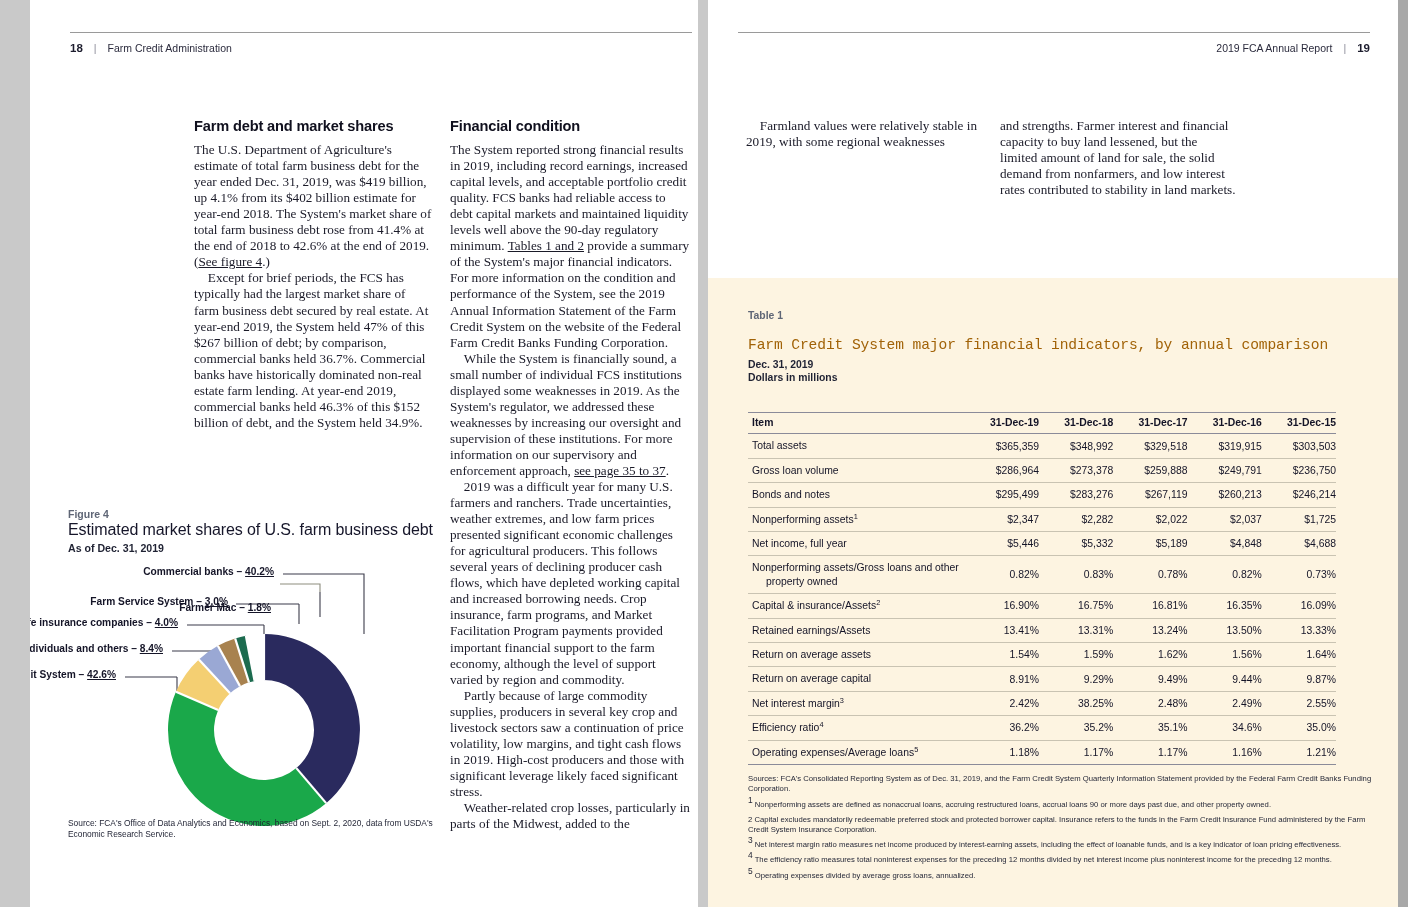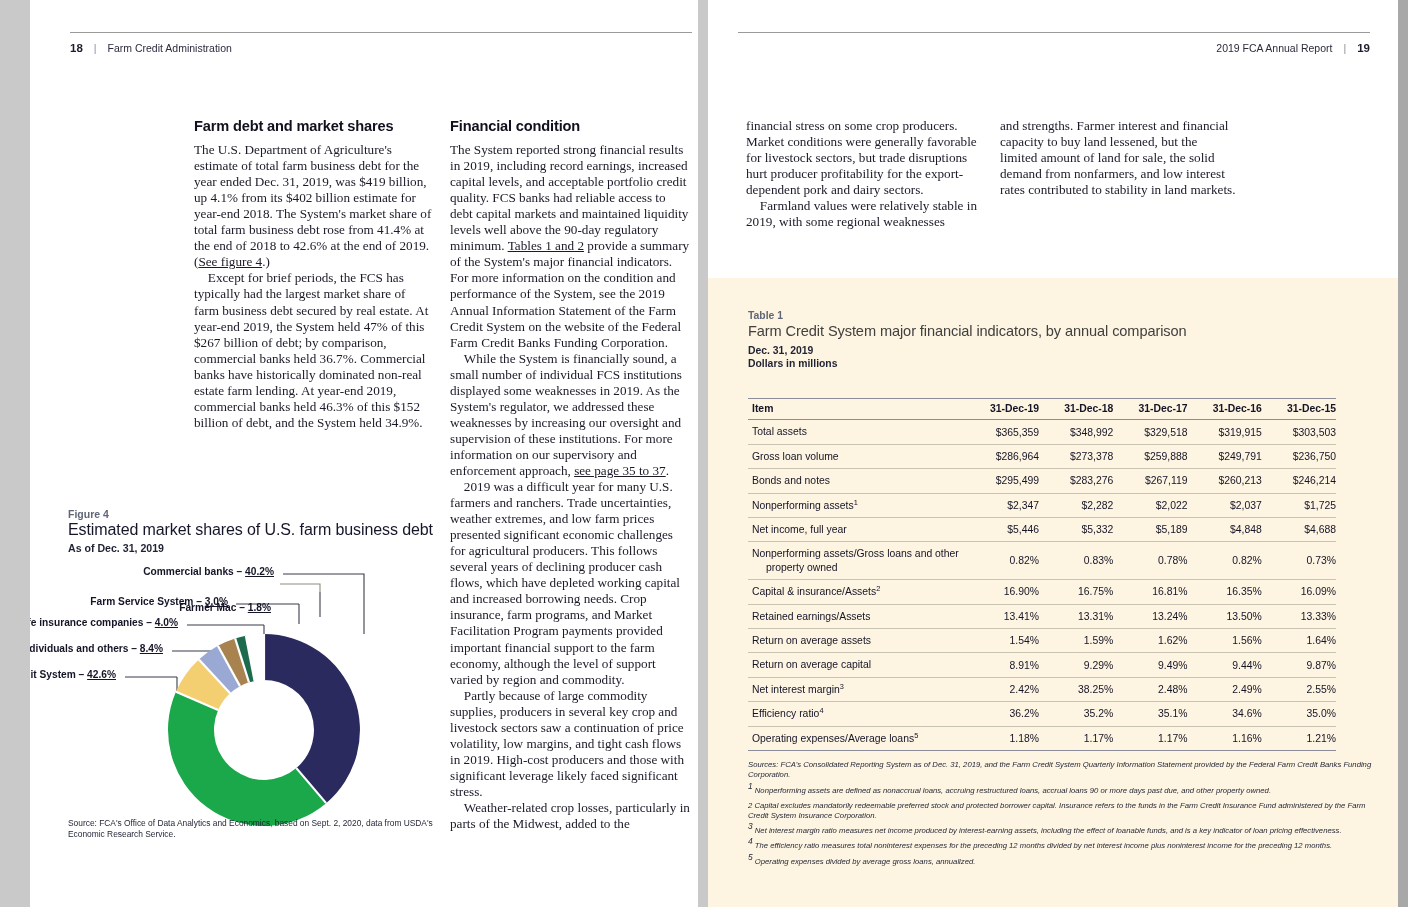--- a/index.html
+++ b/index.html
@@ -86,25 +86,25 @@
   .lbl .pct{text-decoration:underline;}
 
   
   #tablepanel{
     position:absolute;left:0;top:278px;width:690px;height:629px;
     background:#fdf4e1;
   }
   .tbl-inner{position:absolute;left:40px;top:32px;width:600px;}
   .tbl-kicker{
     font-family:"Liberation Sans", sans-serif;
-    font-size:10.4px;font-weight:bold;color:#5f6676;margin-bottom:2px;
+    font-size:10.4px;font-weight:bold;color:#5f6676;margin-bottom:16px;
   }
   .tbl-title{
-    font-family:Liberation Sans, sans-serif;
-    font-size:14.6px;color:#404040;margin-bottom:5px;letter-spacing:-0.1px;
+    font-family:Liberation Mono, monospace;
+    font-size:14.6px;color:#a16207;margin-bottom:5px;letter-spacing:-0.1px;
   }
   .tbl-sub{
     font-family:"Liberation Sans", sans-serif;
     font-size:10.4px;font-weight:bold;color:#1f2233;line-height:13.2px;
   }
   table.fin{
     border-collapse:collapse;width:588px;margin-top:28px;
     font-family:"Liberation Sans", sans-serif;
     font-size:10.4px;color:#141427;
   }
@@ -121,21 +121,21 @@
   table.fin td.item{text-align:left;padding-left:4px;white-space:normal;line-height:13.4px;}
   table.fin tr.last td{border-bottom:1.6px solid #8b8b99;}
   table.fin col.c-item{width:216px;}
   table.fin col.c-num{width:74px;}
   .cont{display:block;padding-left:14px;}
   sup{font-size:7.4px;vertical-align:super;line-height:0;}
 
   .tbl-notes{
     margin-top:9px;width:628px;
     font-family:"Liberation Sans", sans-serif;
-    font-size:7.7px;line-height:10.2px;color:#1f2233;font-style:italic;
+    font-size:7.7px;line-height:10.2px;color:#1f2233;
   }
   .tbl-notes p{margin:0 0 5px 0;}
   .tbl-notes .fnum{font-size:8.4px;vertical-align:super;line-height:0;}
 </style>
 </head>
 <body>
 
 <div class="spread">
 
   <div class="edge-strip"></div>
@@ -234,21 +234,20 @@
   <div class="page page-right">
 
     <div class="runhead runhead-right">
       <div class="rule"></div>
       <span>2019 FCA Annual Report</span>
       <span class="divider">|</span>
       <span class="folio">19</span>
     </div>
 
     <div class="col" id="col-c">
-      <p>financial stress on some crop producers. Market conditions were generally favorable for livestock sectors, but trade disruptions hurt producer profitability for the export-dependent pork and dairy sectors.</p>
       <p class="ind">Farmland values were relatively stable in 2019, with some regional weaknesses</p>
     </div>
 
     <div class="col" id="col-d">
       <p>and strengths. Farmer interest and financial capacity to buy land lessened, but the limited amount of land for sale, the solid demand from nonfarmers, and low interest rates contributed to stability in land markets.</p>
     </div>
 
     <div id="tablepanel">
       <div class="tbl-inner">
         <div class="tbl-kicker">Table 1</div>

